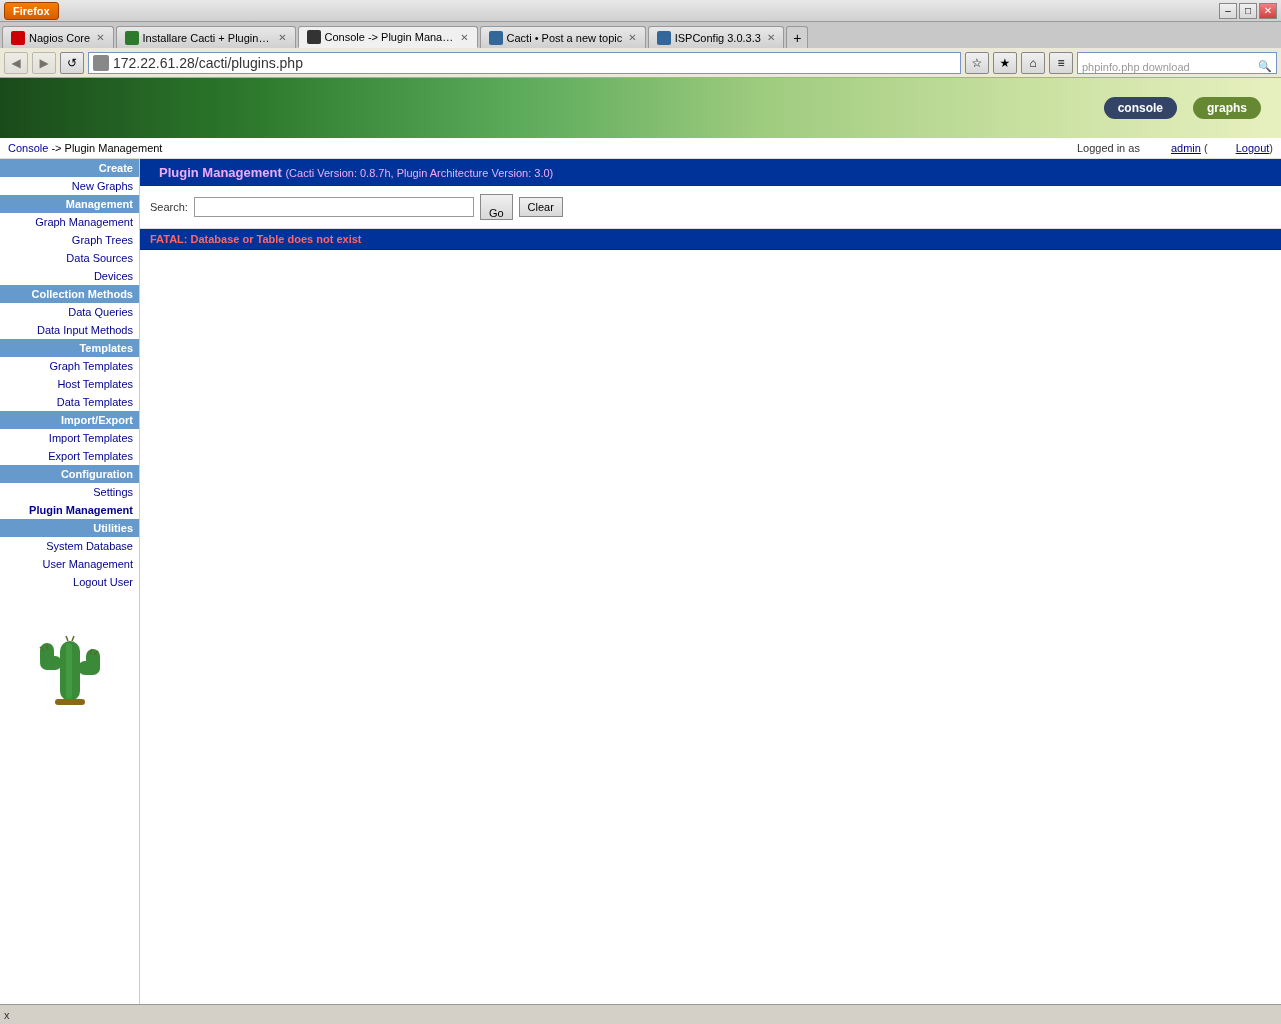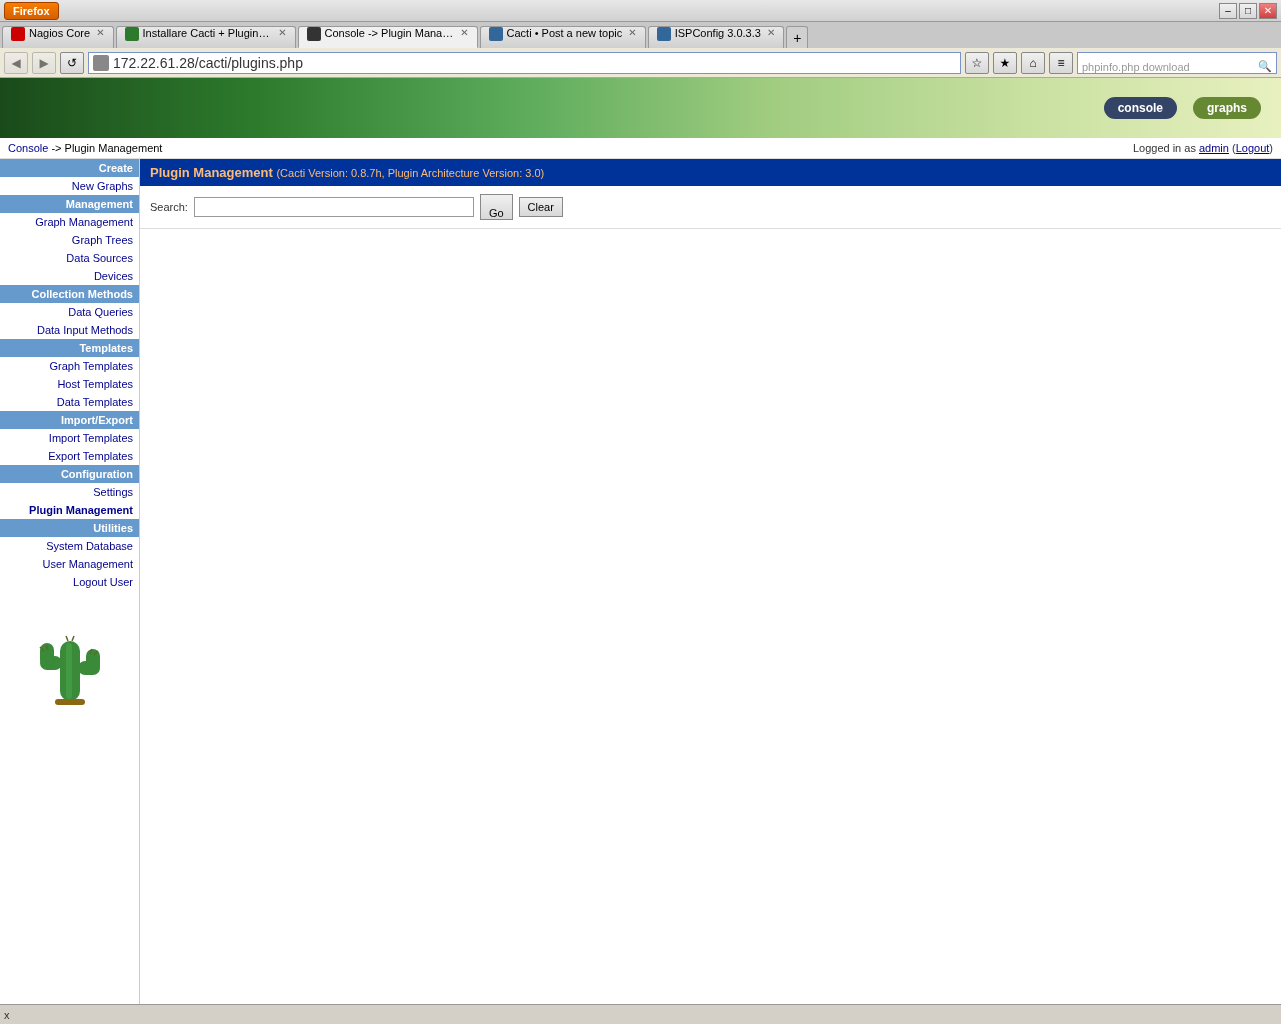--- a/index.html
+++ b/index.html
@@ -6,21 +6,21 @@
     body { font-family: Arial, sans-serif; font-size: 11px; background: #d4d0c8; width: 1281px; min-height: 1024px; }
     .title-bar { background: linear-gradient(to bottom, #e8e8e8, #d0d0d0); height: 22px; display: flex; align-items: center; justify-content: space-between; padding: 0 4px; border-bottom: 1px solid #999; }
     .title-bar-left { display: flex; align-items: center; gap: 4px; }
     .firefox-btn { background: linear-gradient(to bottom, #f97d00, #d45f00); color: white; font-size: 11px; font-weight: bold; padding: 2px 8px; border-radius: 3px; border: 1px solid #a04000; cursor: pointer; }
     .title-bar-right { display: flex; gap: 2px; }
     .win-btn { width: 18px; height: 16px; display: flex; align-items: center; justify-content: center; font-size: 10px; border: 1px solid #888; background: linear-gradient(to bottom, #f0f0f0, #d8d8d8); cursor: pointer; }
     .win-btn.close { background: linear-gradient(to bottom, #f08080, #d04040); color: white; }
 
     
     .tabs-bar { display: flex; align-items: flex-end; height: 26px; background: #c8c8c8; padding: 0 2px; gap: 2px; }
-    .tab { display: flex; align-items: flex-start; height: 22px; padding: 0 8px; background: linear-gradient(to bottom, #e8e8e8, #d0d0d0); border: 1px solid #999; border-bottom: none; border-radius: 3px 3px 0 0; font-size: 11px; gap: 4px; cursor: pointer; max-width: 180px; margin-top: 44px; }
+    .tab { display: flex; align-items: center; height: 22px; padding: 0 8px; background: linear-gradient(to bottom, #e8e8e8, #d0d0d0); border: 1px solid #999; border-bottom: none; border-radius: 3px 3px 0 0; font-size: 11px; gap: 4px; cursor: pointer; max-width: 180px; margin-top: 44px; }
     .tab.active { background: #f0f0f0; border-bottom: 1px solid #f0f0f0; z-index: 1; }
     .tab-icon { width: 14px; height: 14px; background: #666; border-radius: 2px; flex-shrink: 0; }
     .tab-icon.nagios { background: #cc0000; }
     .tab-icon.cacti { background: #2d7a2d; }
     .tab-icon.console { background: #333; }
     .tab-icon.forum { background: #336699; }
     .tab-icon.isp { background: #336699; }
     .tab-text { overflow: hidden; text-overflow: ellipsis; white-space: nowrap; font-size: 11px; }
     .tab-close { font-size: 10px; color: #666; cursor: pointer; margin-left: 2px; flex-shrink: 0; }
     .new-tab-btn { width: 22px; height: 22px; display: flex; align-items: center; justify-content: center; background: #d0d0d0; border: 1px solid #999; border-bottom: none; border-radius: 3px 3px 0 0; cursor: pointer; font-size: 14px; }
@@ -33,36 +33,36 @@
     .address-icon { width: 16px; height: 16px; background: #888; border-radius: 2px; margin-right: 4px; flex-shrink: 0; }
     .search-bar { width: 200px; height: 22px; border: 1px solid #7a93c8; background: white; display: flex; align-items: flex-end; padding: 0 4px; font-size: 11px; color: #999; gap: 4px; }
 
     
     .page-header { background: linear-gradient(to right, #1a4a1a, #2d7a2d, #5aaa5a, #a0cc80, #c8e0a0, #e8f0c0); height: 60px; display: flex; align-items: center; justify-content: flex-end; padding-right: 20px; }
 
     
     .breadcrumb-bar { background: white; border-bottom: 1px solid #ddd; padding: 4px 8px; display: flex; justify-content: space-between; align-items: flex-end; font-size: 11px; }
     .breadcrumb a { color: #00008b; text-decoration: none; }
     .logged-in { color: #333; }
-    .logged-in a { color: #00008b; }
+    .logged-in a { color: #00008b; margin-left: 28px; }
 
     
     .main-layout { display: flex; min-height: 900px; }
 
     
     .sidebar { width: 140px; background: white; border-right: 1px solid #ccc; flex-shrink: 0; }
     .sidebar-item { padding: 3px 6px; font-size: 11px; color: #00008b; cursor: pointer; text-decoration: none; display: block; text-align: right; }
     .sidebar-item.active { font-weight: bold; color: #00008b; }
     .sidebar-item.section-header { background: #6699cc; color: white; font-weight: bold; cursor: default; }
     .cactus-img { padding: 20px; display: flex; justify-content: center; }
     .cactus-svg { width: 80px; height: 100px; }
 
     
     .content { flex: 1; background: white; padding: 0; }
-    .content-header { background: #003399; color: #fdba74; padding: 6px 10px; font-size: 13px; font-weight: bold; }
+    .content-header { background: #003399; color: #f0abfc; padding: 6px 19px; font-size: 13px; font-weight: bold; }
     .search-bar-area { padding: 8px 10px; display: flex; align-items: center; gap: 6px; background: white; border-bottom: 1px solid #ddd; }
     .search-label { font-size: 11px; color: #333; }
     .search-input { height: 20px; width: 280px; border: 1px solid #999; padding: 0 4px; font-size: 11px; }
     .go-btn { height: 20px; padding: 12px 8px; background: linear-gradient(to bottom, #f0f0f0, #d8d8d8); border: 1px solid #888; font-size: 11px; cursor: pointer; }
     .clear-btn { height: 20px; padding: 0 8px; background: linear-gradient(to bottom, #f0f0f0, #d8d8d8); border: 1px solid #888; font-size: 11px; cursor: pointer; }
     .error-bar { background: #003399; color: #ff6666; padding: 4px 10px; font-size: 11px; font-weight: bold; border-bottom: 1px solid #002299; }
 
     
     .status-bar { position: fixed; bottom: 0; left: 0; right: 0; height: 20px; background: #d4d0c8; border-top: 1px solid #999; display: flex; align-items: center; padding: 0 4px; font-size: 11px; color: #333; }
   </style>
@@ -214,19 +214,22 @@
       <span style="font-weight:normal; font-size:11px;">(Cacti Version: 0.8.7h, Plugin Architecture Version: 3.0)</span>
     </div>
 
     <div class="search-bar-area">
       <label class="search-label">Search:</label>
       <input class="search-input" type="text" value="" style="">
       <button class="go-btn">Go</button>
       <button class="clear-btn">Clear</button>
     </div>
 
+    <div class="error-bar">
+      <span>FATAL: Database or Table does not exist</span>
+    </div>
 
   </div>
 </div>
 
 <div class="status-bar">
   <span>x</span>
 </div>
 
 </body></html>

